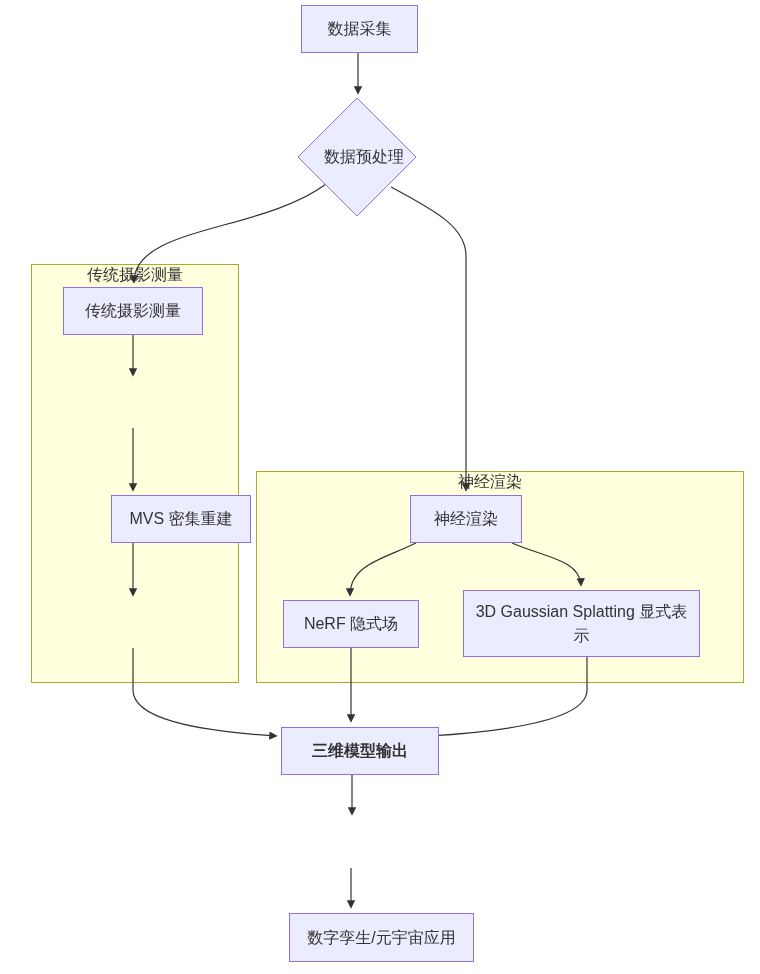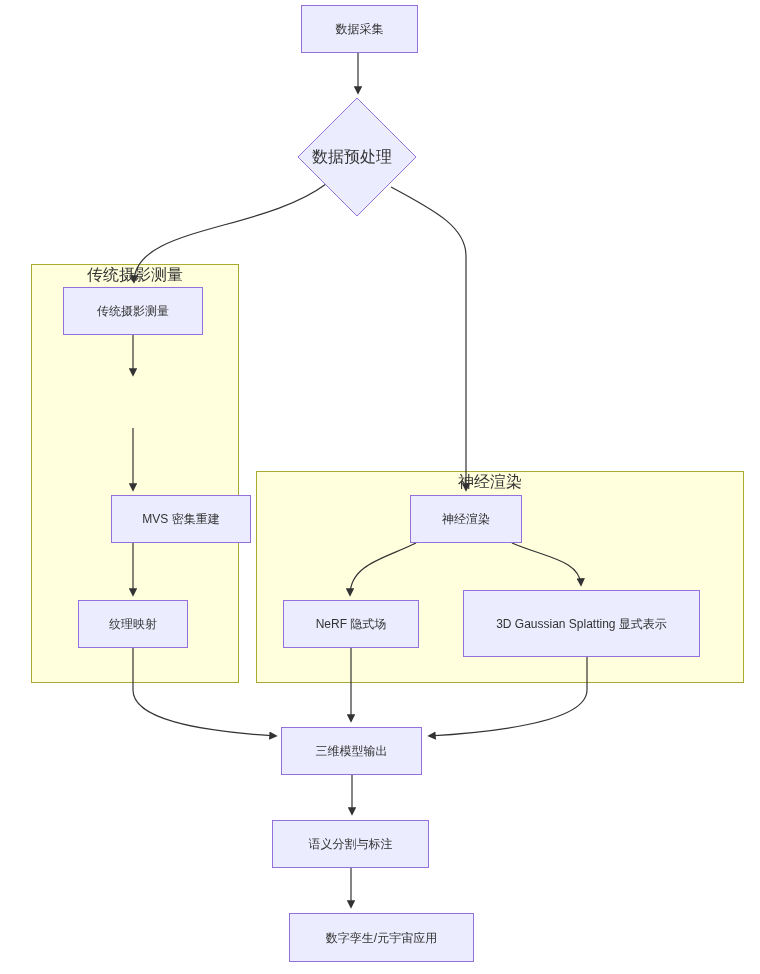--- a/index.html
+++ b/index.html
@@ -38,21 +38,21 @@
     stroke-width: 1.2px;
   }
   .node {
     position: absolute;
     background: #ECECFF;
     border: 1px solid #9370DB;
     box-sizing: border-box;
     display: flex;
     align-items: center;
     justify-content: center;
-    font-size: 12px;
+    font-size: 16px;
     color: #333333;
     text-align: center;
     line-height: 24px;
     z-index: 2;
     padding: 0 6px;
   }
   .diamond-label {
     position: absolute;
     display: flex;
     align-items: center;
@@ -92,27 +92,25 @@
     <path class="edge" d="M 351 868 L 351 907" marker-end="url(#arrow)"></path>
 
     <polygon points="357,98 416,157 357,216 298,157" fill="#ECECFF" stroke="#9370DB" stroke-width="1"></polygon>
   </svg>
 
   <div class="cluster-title" style="left:31px; top:266px; width:208px;">传统摄影测量</div>
   <div class="cluster-title" style="left:256px; top:473px; width:468px;">神经渲染</div>
 
   <div class="node" style="left:301px; top:5px; width:117px; height:48px;">数据采集</div>
 
-  <div class="diamond-label" style="left:292px; top:144px; width:120px; height:26px;">数据预处理</div>
+  <div class="diamond-label" style="left:304px; top:144px; width:120px; height:26px;">数据预处理</div>
 
   <div class="node" style="left:63px; top:287px; width:140px; height:48px;">传统摄影测量</div>
   <div class="node" style="left:63px; top:495px; width:140px; height:48px;margin-left:48px;">MVS 密集重建</div>
-  <div class="node" style="left:78px; top:600px; width:110px; height:48px;">纹理映射</div>
 
   <div class="node" style="left:410px; top:495px; width:112px; height:48px;">神经渲染</div>
   <div class="node" style="left:283px; top:600px; width:136px; height:48px;">NeRF 隐式场</div>
   <div class="node" style="left:463px; top:590px; width:237px; height:67px;">3D Gaussian Splatting 显式表示</div>
 
-  <div class="node" style="left:281px; top:727px; width:141px; height:48px;">三维模型输出</div>
-  <div class="node" style="left:272px; top:820px; width:157px; height:48px;">语义分割与标注</div>
+  <div class="node" style="left:281px; top:727px; width:158px; height:48px;font-weight:bold;">三维模型输出</div>
   <div class="node" style="left:257px; top:913px; width:185px; height:49px;margin-left:32px;">数字孪生/元宇宙应用</div>
 
 </div>
 
 </body></html>

